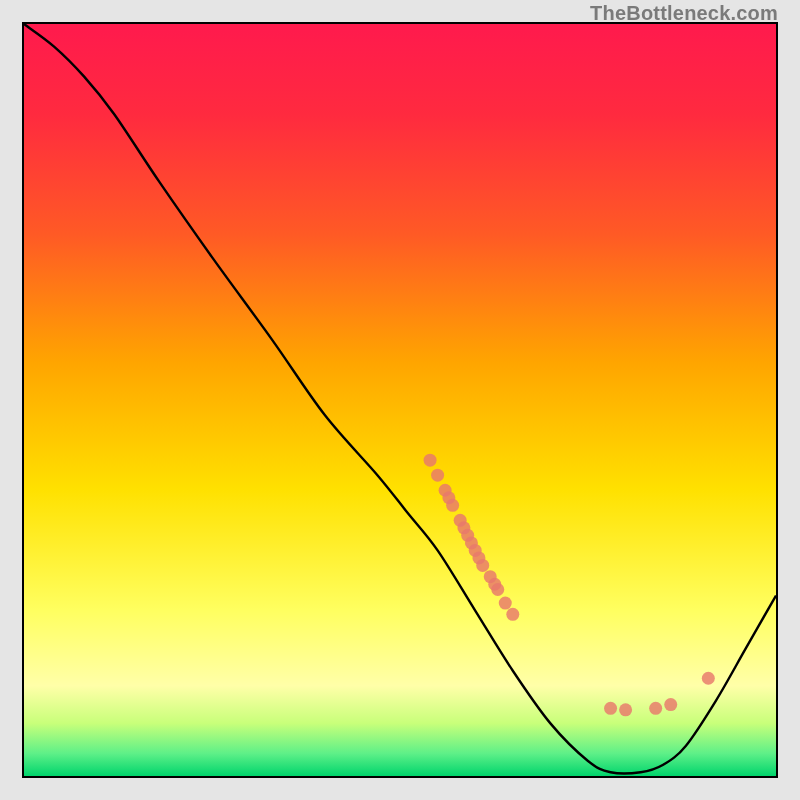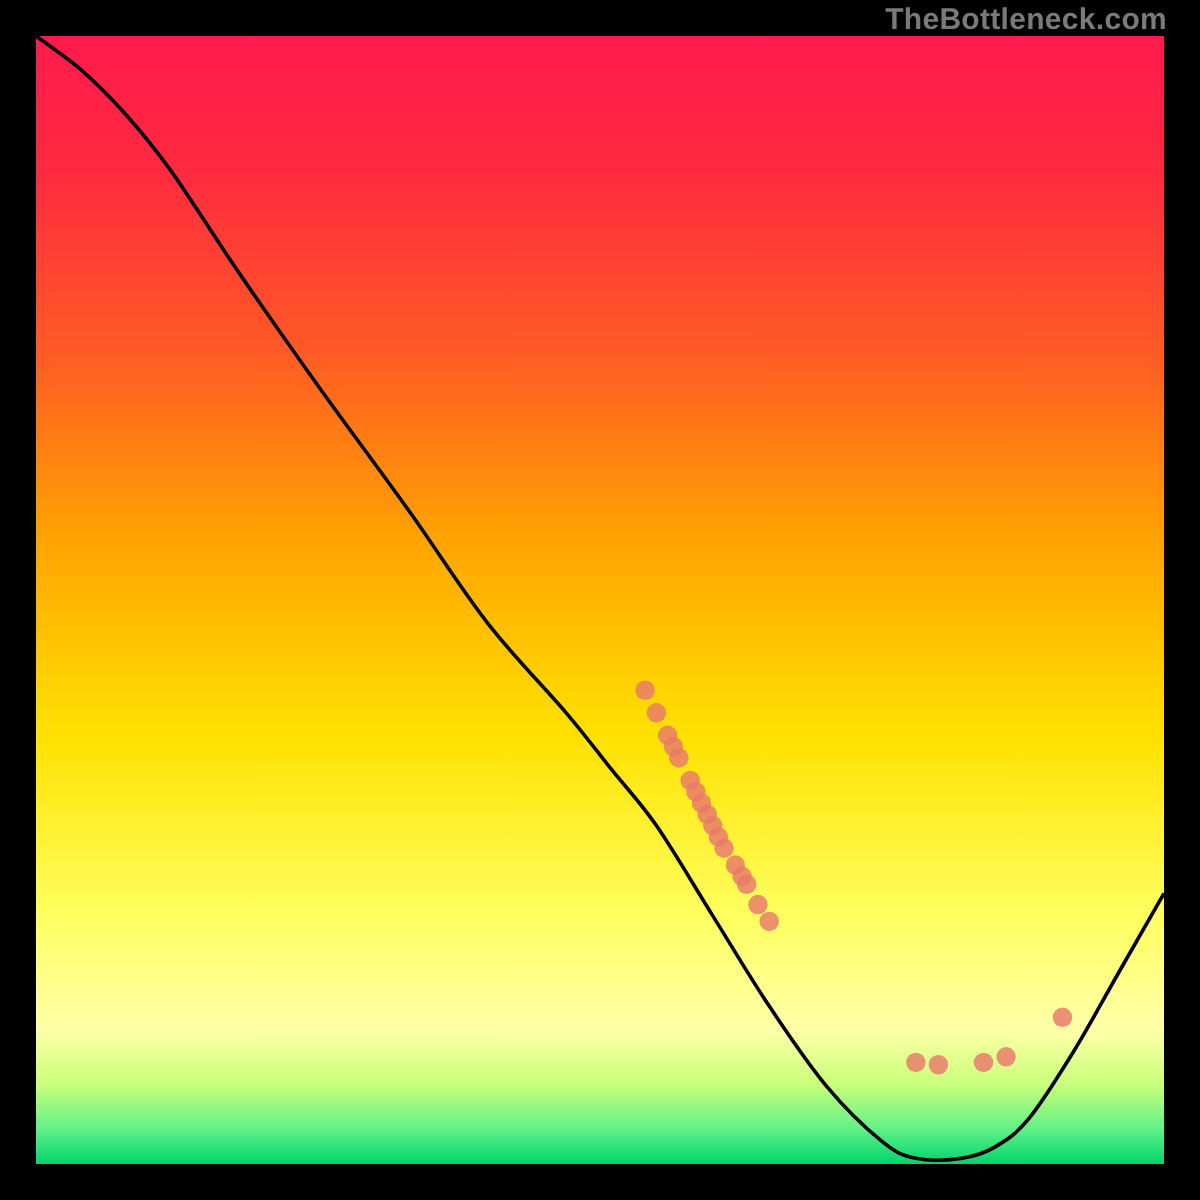--- a/index.html
+++ b/index.html
@@ -7,21 +7,21 @@
     padding: 0;
     width: 800px;
     height: 800px;
     overflow: hidden;
     font-family: Arial, Helvetica, sans-serif;
   }
   .chart-container {
     position: relative;
     width: 800px;
     height: 800px;
-    background: #000000;
+    background: #e5e5e5;
   }
   .plot-area {
     position: absolute;
     left: 22px;
     top: 22px;
     width: 756px;
     height: 756px;
     border: 2px solid #000000;
     box-sizing: border-box;
     overflow: hidden;

